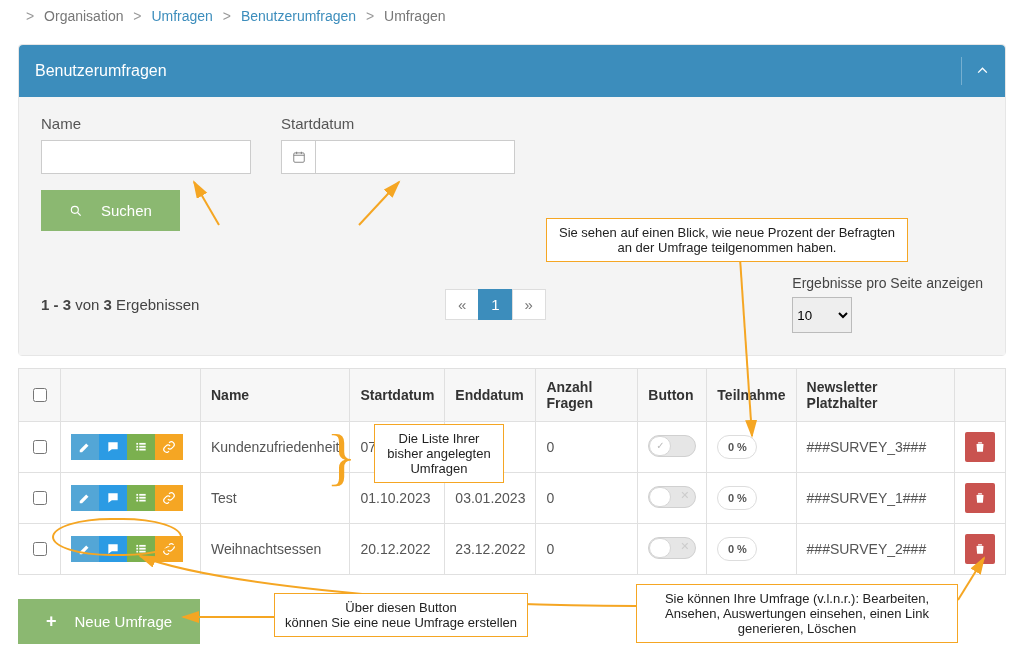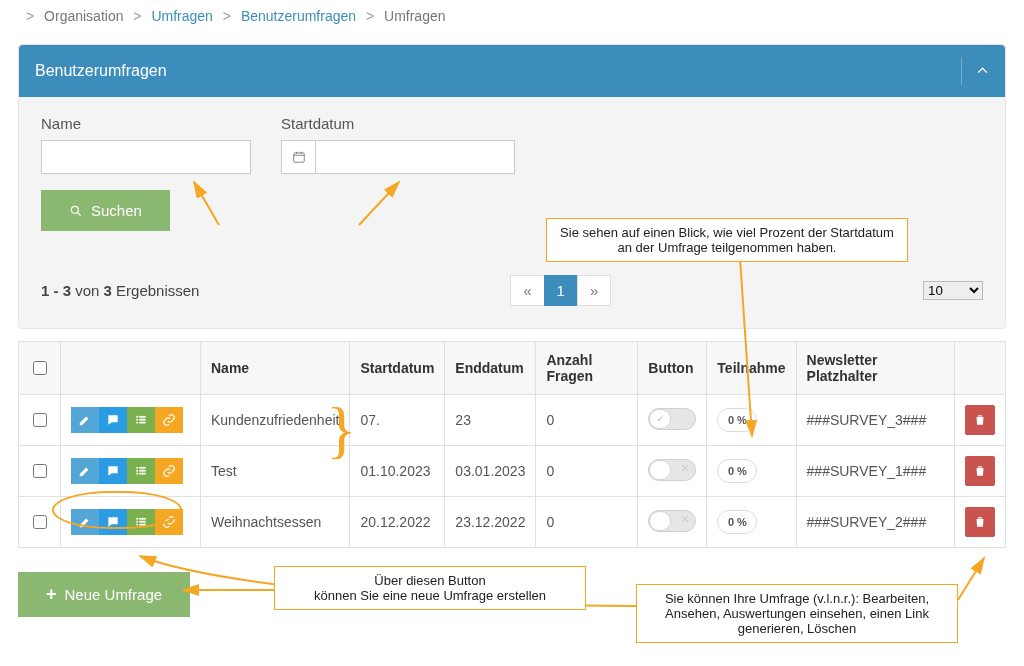--- a/index.html
+++ b/index.html
@@ -48,36 +48,36 @@
   .date-wrap { display: flex; }
   .date-ico {
     width: 34px; height: 34px; border: 1px solid #ccc; border-right: none;
     display: flex; align-items: center; justify-content: center;
     background: #fff; color: #777;
   }
   .text-input.date { width: 200px; }
 
   .btn {
     display: inline-flex; align-items: center; justify-content: center;
-    gap: 8px; border: none; cursor: pointer; font-size: 15px;
+    gap: 18px; border: none; cursor: pointer; font-size: 15px;
   }
   .btn-green { background: #8bb871; color: #fff; padding: 12px 28px; }
   .search-row { margin-top: 16px; }
 
   .results-row { display: flex; align-items: center; justify-content: space-between; margin-top: 44px; }
   .results-info { color: #444; font-size: 15px; }
   .pagination { display: flex; }
   .page-btn {
     border: 1px solid #ddd; padding: 6px 12px; background: #fff; color: #777; font-size: 15px;
     margin-left: -1px;
   }
   .page-btn.active { background: #3c8dbc; color: #fff; border-color: #3c8dbc; }
   .perpage { text-align: left; }
   .perpage .lbl { color: #444; margin-bottom: 6px; }
-  .perpage select { width: 60px; height: 19px; border: 1px solid #bbb; background: #eee; }
+  .perpage select { width: 60px; height: 36px; border: 1px solid #bbb; background: #eee; }
 
   
   .tbl-wrap { margin: 0 18px 18px; position: relative; }
   table.datatable { width: 100%; border-collapse: collapse; font-size: 14px; }
   table.datatable th, table.datatable td {
     border: 1px solid #e0e0e0; padding: 10px 10px; text-align: left; color: #555;
     background: #fff;
   }
   table.datatable th { background: #f7f7f7; font-weight: 600; color: #333; }
   .chk { width: 14px; height: 14px; }
@@ -227,31 +227,32 @@
         <span>von</span>
         <b><span>3</span></b>
         <span>Ergebnissen</span>
       </div>
       <div class="pagination">
         <button class="page-btn">«</button>
         <button class="page-btn active">1</button>
         <button class="page-btn">»</button>
       </div>
       <div class="perpage">
+        <div class="lbl">Ergebnisse pro Seite anzeigen</div>
         <select>
           <option>10</option>
         </select>
       </div>
     </div>
 
   </div>
 </div>
 
 <div class="callout" style="left:546px; top:218px; width:362px;">
-  <span style="white-space:pre-line">Sie sehen auf einen Blick, wie viel Prozent der Startdatum
+  <span style="white-space:pre-line">Sie sehen auf einen Blick, wie neue Prozent der Befragten
 an der Umfrage teilgenommen haben.</span>
 </div>
 <svg class="anno" style="left:0;top:0;width:1024px;height:666px">
   <path d="M 740 258 C 745 330, 750 400, 752 436" stroke="#f5a623" stroke-width="2" fill="none" marker-end="url(#arrow)"></path>
 </svg>
 
 <div class="tbl-wrap">
   <table class="datatable">
     <thead>
       <tr>
@@ -390,33 +391,38 @@
           <td>###SURVEY_2###</td>
           <td style="text-align:center"><button class="del-btn">
               <svg class="icon-svg" viewBox="0 0 24 24">
                 <path d="M6 7h12l-1 13H7L6 7zm3-3h6l1 2H8l1-2z" fill="#fff"></path>
               </svg>
             </button></td>
         </tr>
       </tbody>
   </table>
 
+  <div class="callout" style="left:356px; top:56px; width:130px;">
+    <span style="white-space:pre-line">Die Liste Ihrer
+bisher angelegten
+Umfragen</span>
+  </div>
   <span class="hand-brace" style="left:308px; top:70px;">}</span>
 
   <div class="hand-circle" style="left:34px; top:150px; width:130px; height:38px; border-radius:50%/55%;"></div>
 </div>
 
 <div class="bottom-bar" style="position:relative;">
   <button class="btn btn-green">
     <span style="font-weight:bold;font-size:18px;">+</span>
     <span>Neue Umfrage</span>
   </button>
 
   
-  <div class="callout" style="left:256px; top:-6px; width:312px;">
+  <div class="callout" style="left:256px; top:-6px; width:254px;">
     <span style="white-space:pre-line">Über diesen Button
 können Sie eine neue Umfrage erstellen</span>
   </div>
   <svg class="anno" style="left:0;top:0;width:600px;height:60px">
     <line x1="256" y1="18" x2="165" y2="18" stroke="#f5a623" stroke-width="2" marker-end="url(#arrow)"></line>
   </svg>
 </div>
 
 <div class="callout" style="left:636px; top:584px; width:322px;">
   <span style="white-space:pre-line">Sie können Ihre Umfrage (v.l.n.r.): Bearbeiten,

